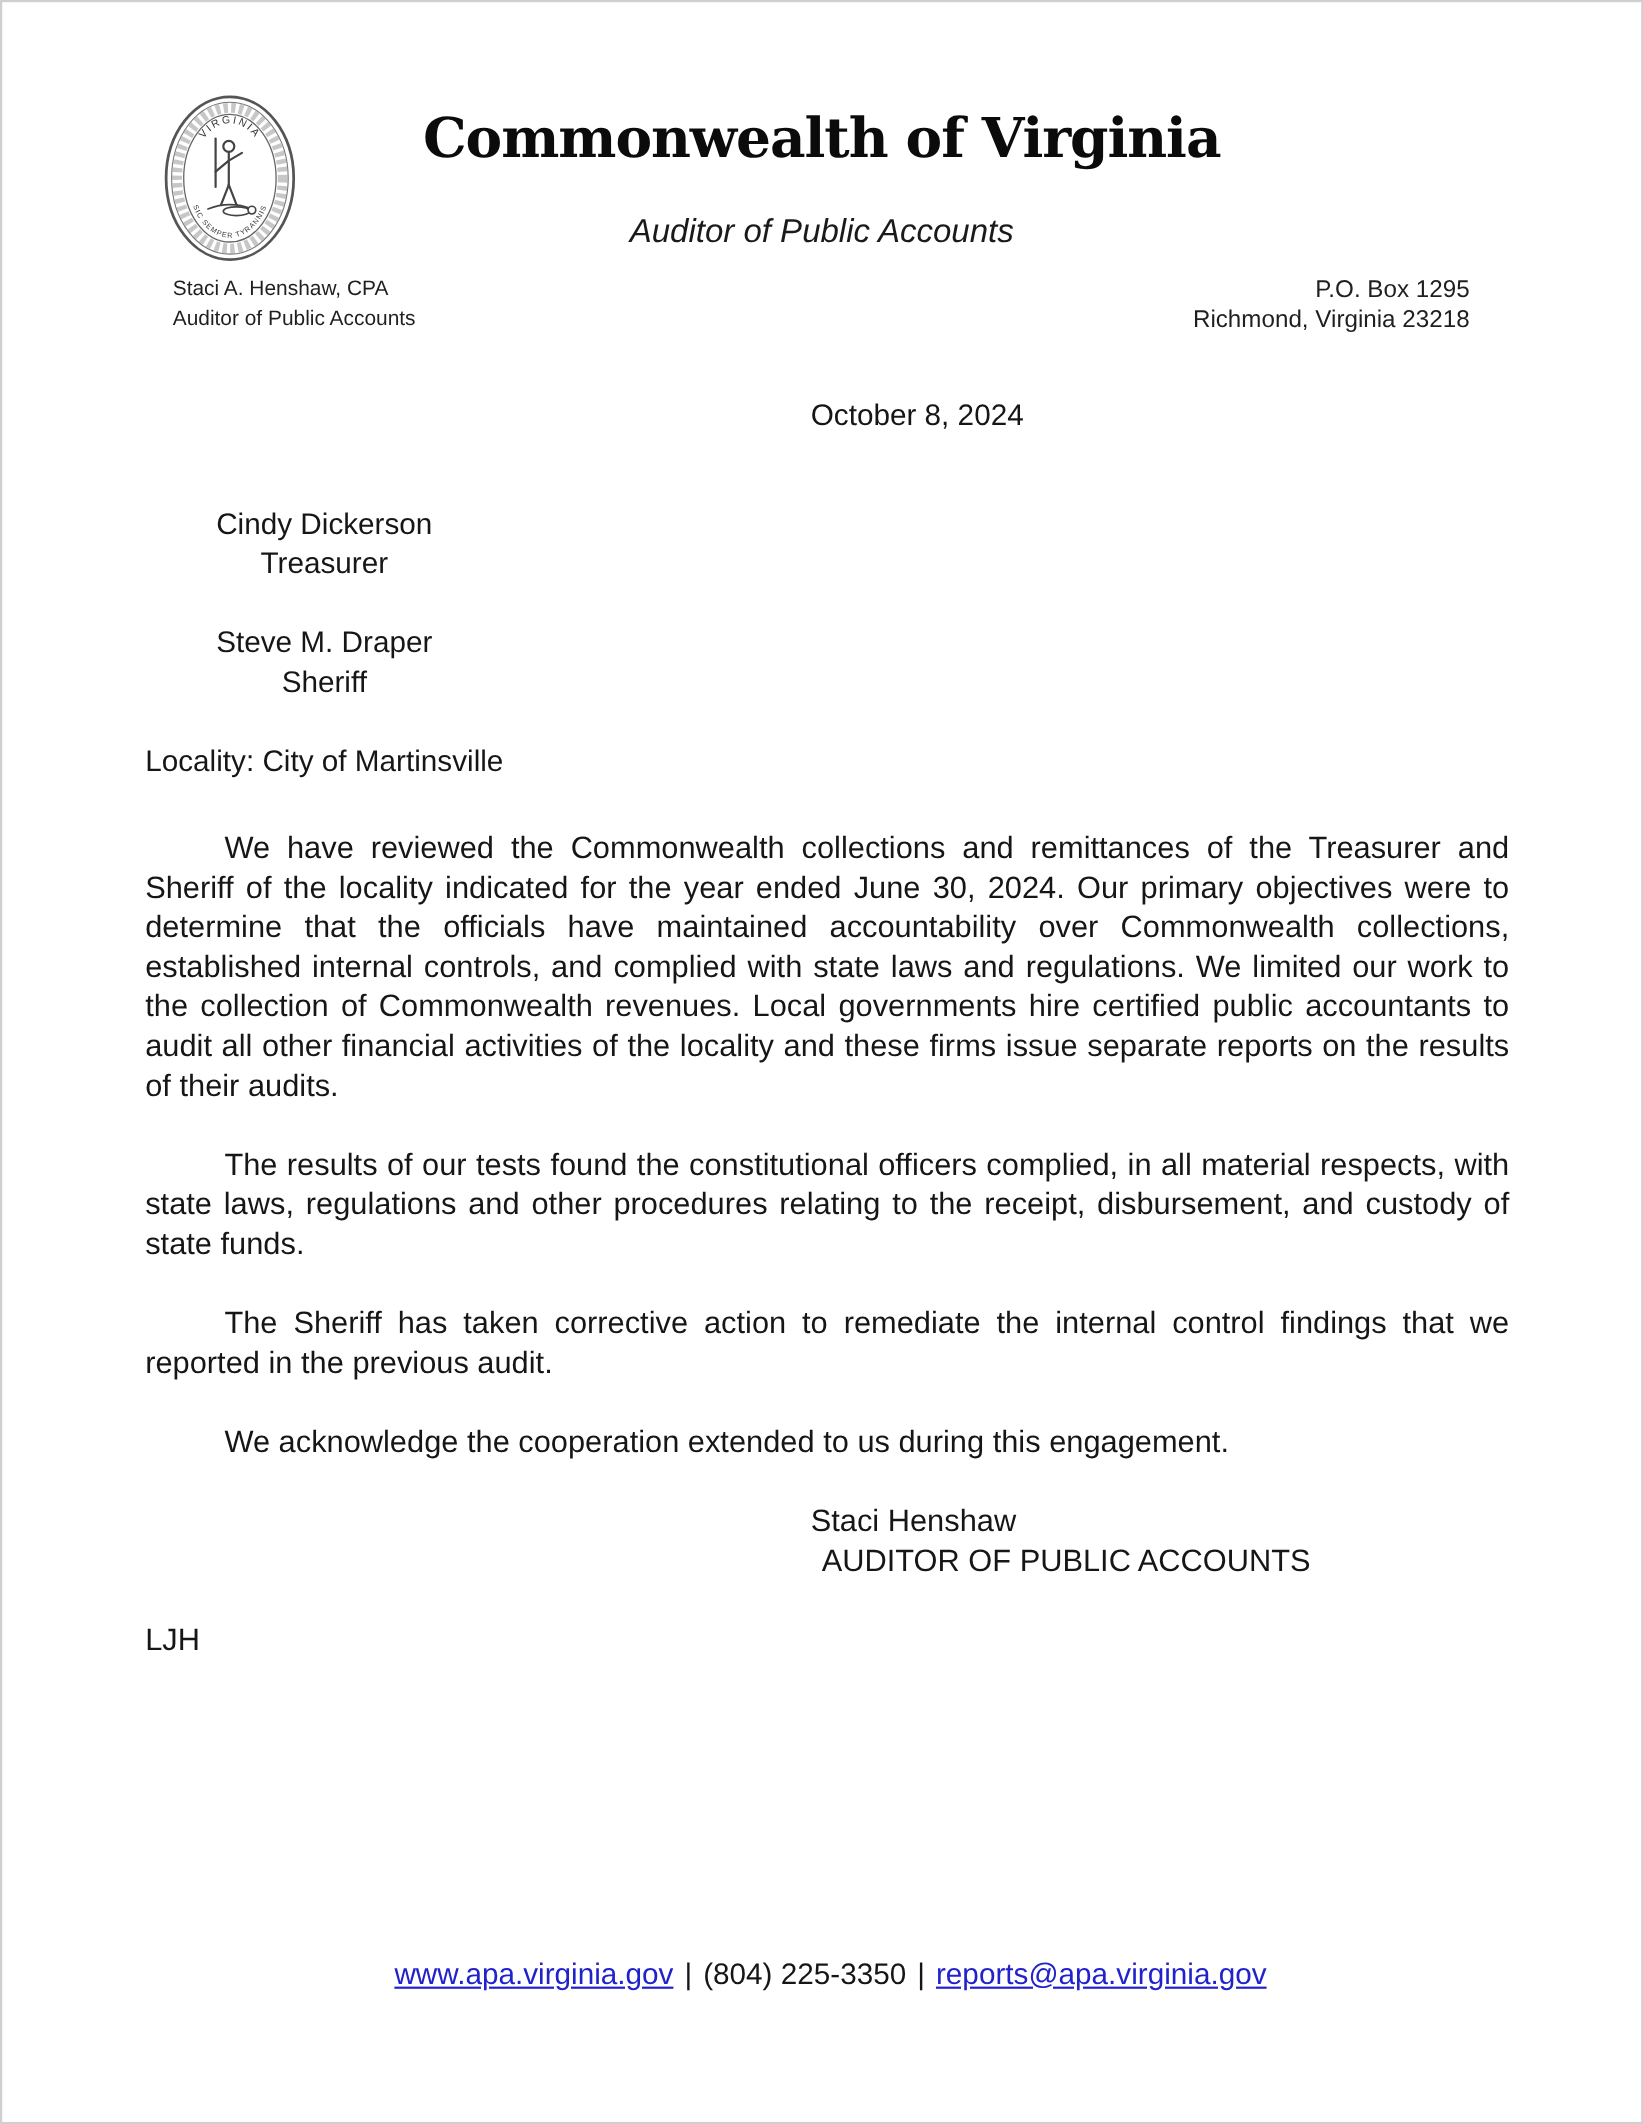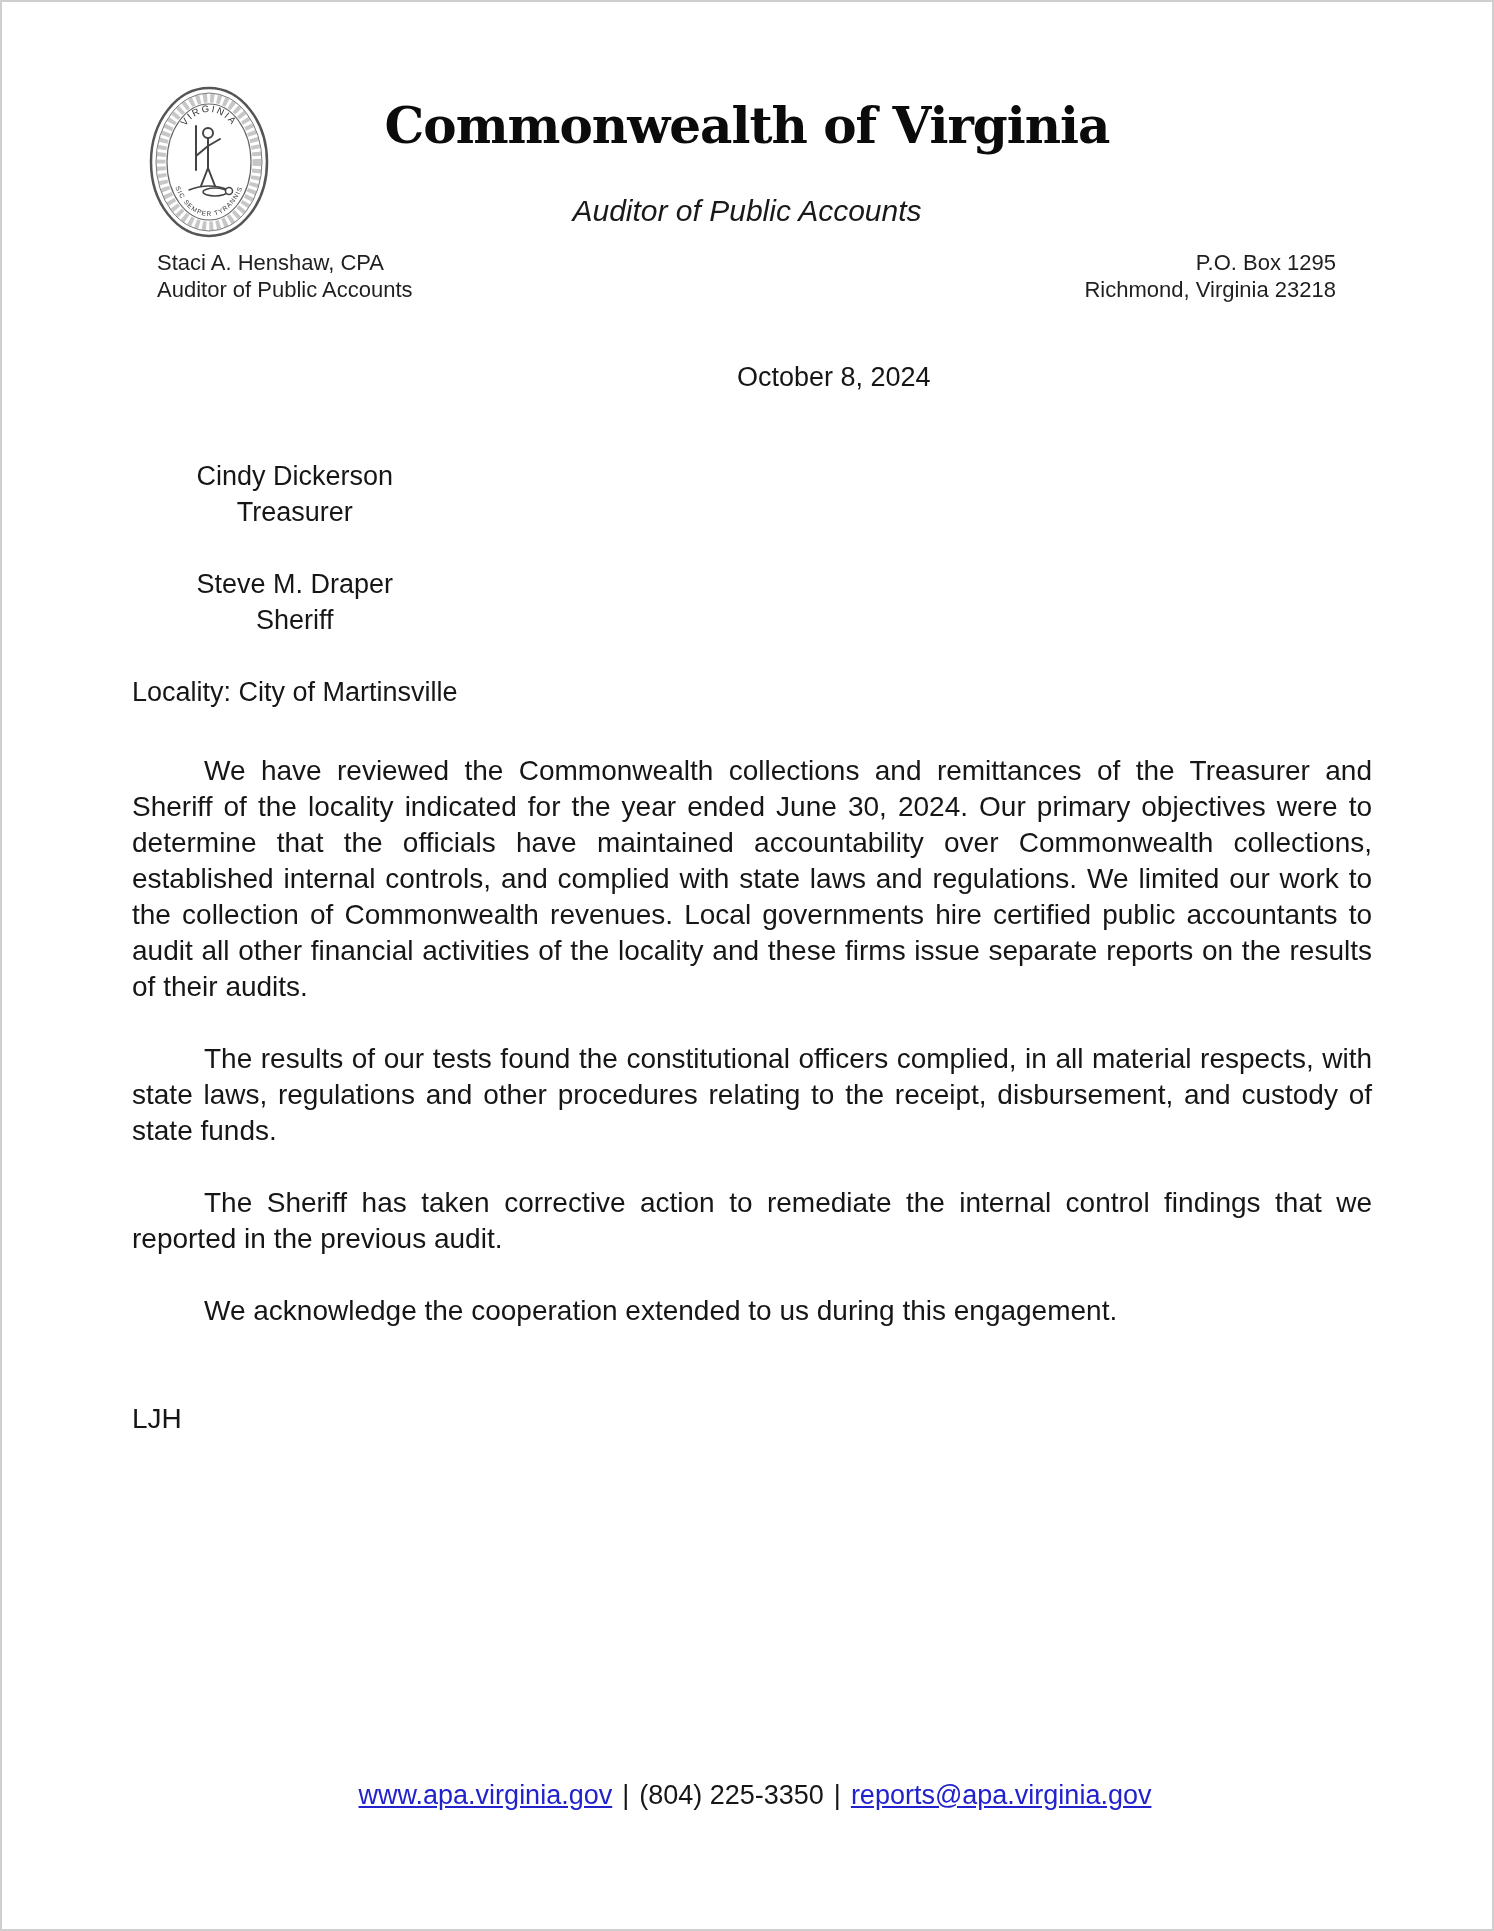--- a/index.html
+++ b/index.html
@@ -26,21 +26,21 @@
   }
   .subtitle{
     font-style:italic;
     font-size:30px;
     line-height:38px;
     margin-top:24px;
     color:#1a1a1a;
   }
   .contact-left{
     position:absolute;left:155px;top:247px;
-    font-size:22px;line-height:27px;color:#1f1f1f;
+    font-size:19px;line-height:27px;color:#1f1f1f;
   }
   .contact-right{
     position:absolute;right:156px;top:247px;
     font-size:22px;line-height:27px;color:#1f1f1f;text-align:right;
   }
   
   .date-line{position:absolute;left:735px;top:360px;font-size:27px;}
   .address-block{position:absolute;left:130px;top:456px;font-size:27px;line-height:36px;text-align:center;}
   .address-block .blank{height:36px;}
   .letter-body{
@@ -131,20 +131,24 @@
   <div class="letter-body">
     <p>We have reviewed the Commonwealth collections and remittances of the Treasurer and Sheriff of the locality indicated for the year ended June 30, 2024.  Our primary objectives were to determine that the officials have maintained accountability over Commonwealth collections, established internal controls, and complied with state laws and regulations.  We limited our work to the collection of Commonwealth revenues. Local governments hire certified public accountants to audit all other financial activities of the locality and these firms issue separate reports on the results of their audits.</p>
     <div class="spacer"></div>
     <p>The results of our tests found the constitutional officers complied, in all material respects, with state laws, regulations and other procedures relating to the receipt, disbursement, and custody of state funds.</p>
     <div class="spacer"></div>
     <p>The Sheriff has taken corrective action to remediate the internal control findings that we reported in the previous audit.</p>
     <div class="spacer"></div>
     <p>We acknowledge the cooperation extended to us during this engagement.</p>
     <div class="spacer"></div>
 
+    <div class="signature-block">
+      <div>Staci Henshaw</div>
+      <div class="signature-title">AUDITOR OF PUBLIC ACCOUNTS</div>
+    </div>
     <div class="spacer"></div>
 
     <div>LJH</div>
     <div class="spacer"></div>
 
   </div>
 
   <div class="footer">
     <a>www.apa.virginia.gov</a><span class="sep">|</span><span>(804) 225-3350</span><span class="sep">|</span><a>reports@apa.virginia.gov</a>
   </div>

